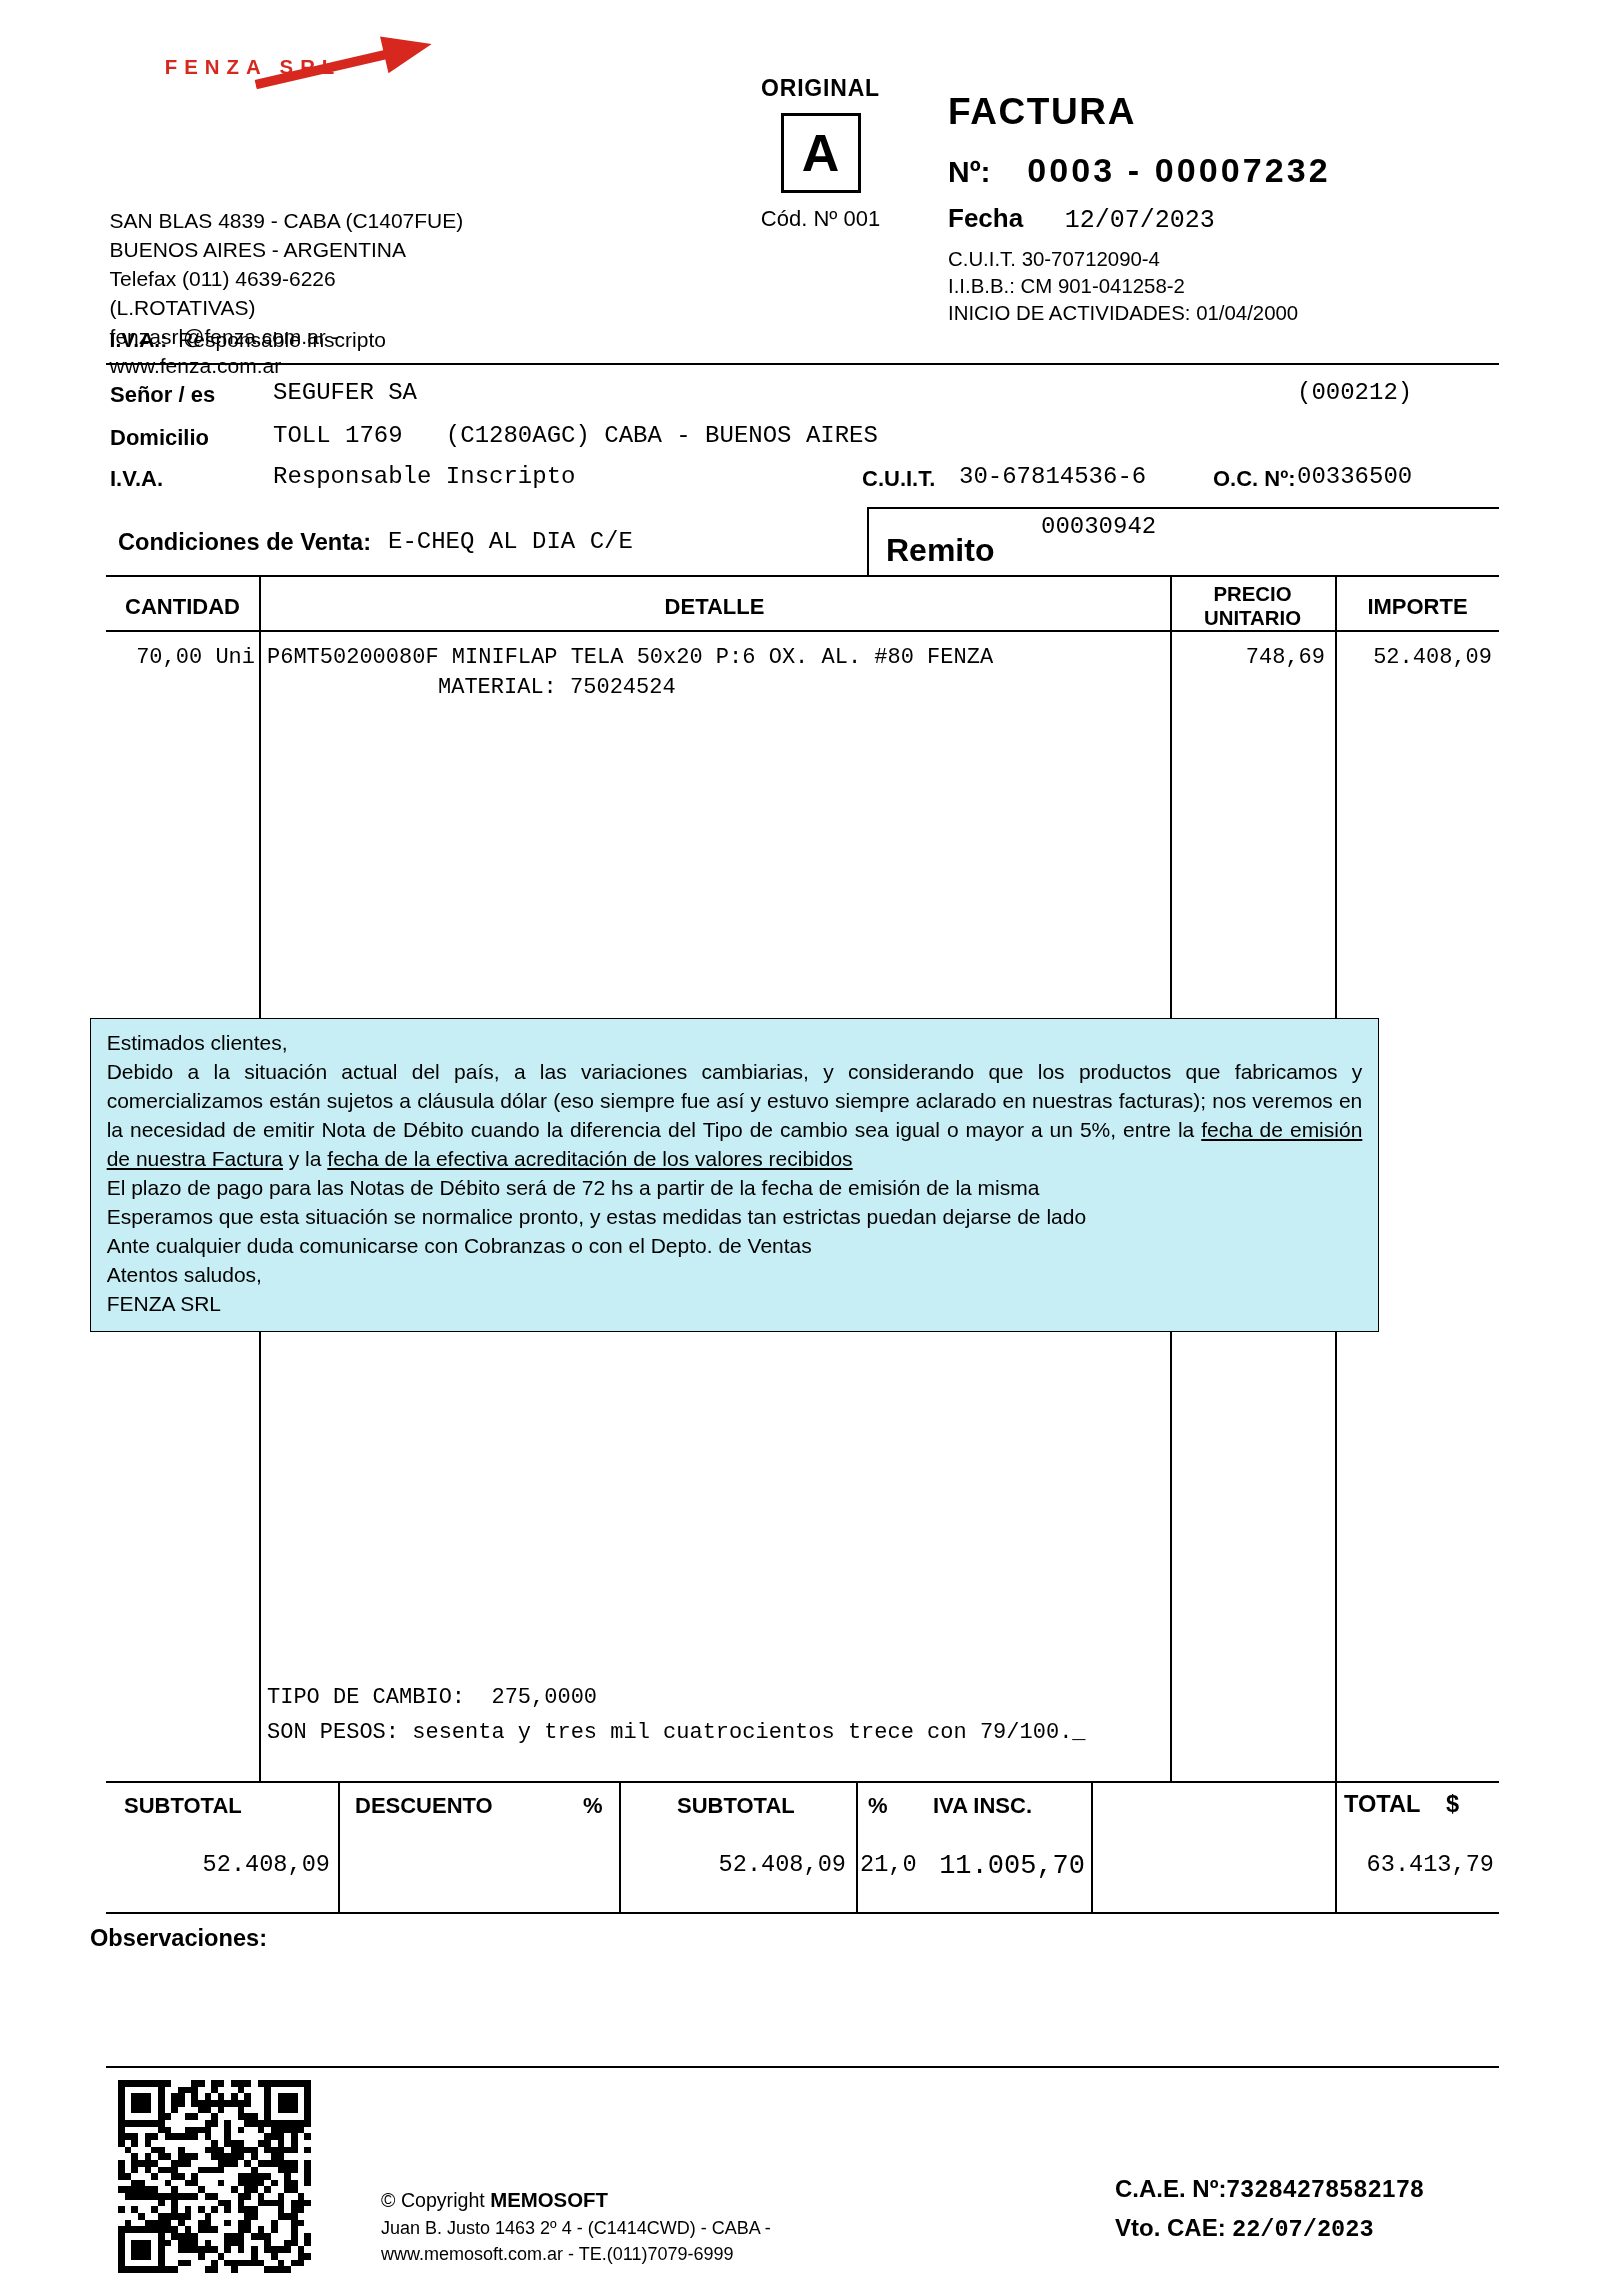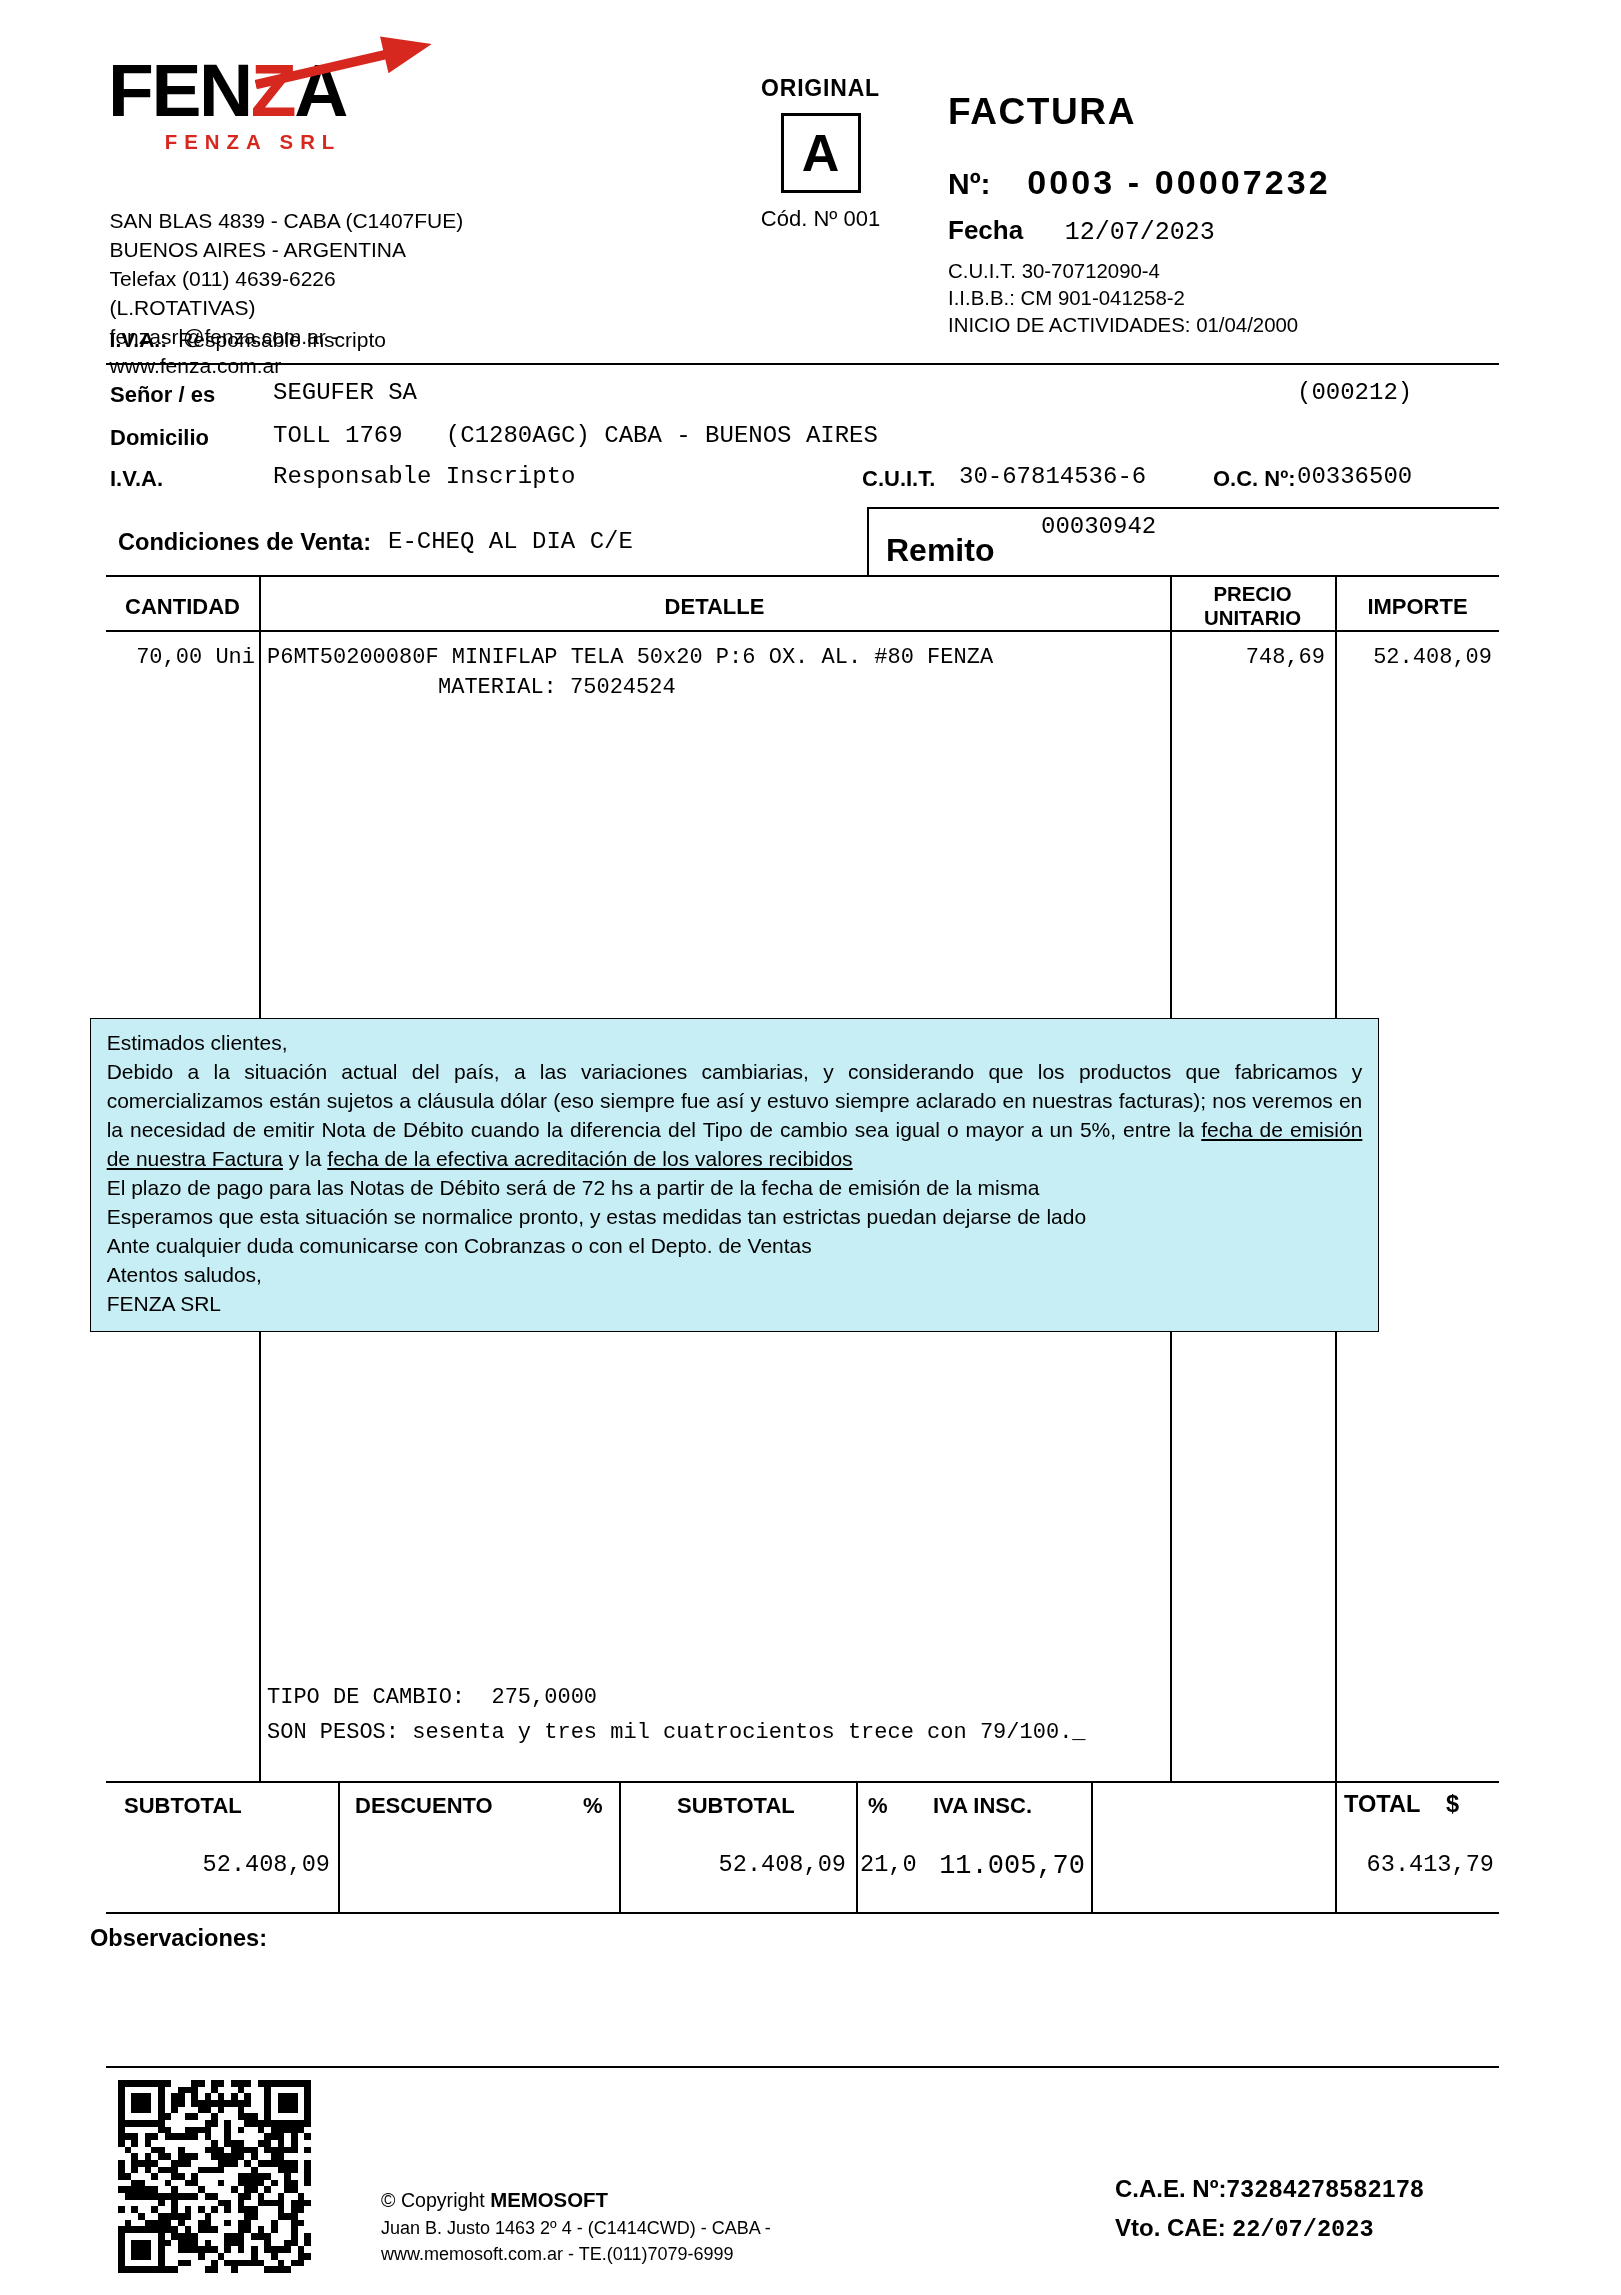--- a/index.html
+++ b/index.html
@@ -47,21 +47,20 @@
   .qr i { display:block; }
   .qr i.d { background:#000; }
 </style>
 </head>
 <body>
 
 <div class="page">
 
   <div class="abs" style="left:108px; top:47px; width:369px; height:330px;">
     <div class="logo-wrap">
-      <div class="logo-main"><span>FEN</span><span class="red">Z</span><span>A</span></div>
       <svg class="logo-arrow" width="181" height="55" viewBox="0 0 230 70">
         <polygon points="0,30 168,30 168,12 230,36 168,60 168,42 0,42" fill="#d7281f"></polygon>
       </svg>
       <div class="logo-sub">FENZA SRL</div>
     </div>
     <div class="addr">
       <div>SAN BLAS 4839 - CABA (C1407FUE)</div>
       <div>BUENOS AIRES - ARGENTINA</div>
       <div>Telefax (011) 4639-6226 (L.ROTATIVAS)</div>
       <div>fenzasrl@fenza.com.ar - www.fenza.com.ar</div>
@@ -74,21 +73,21 @@
   <div class="abs center" style="left:730px; top:75px; width:181px;">
     <div class="b" style="font-size:23px; letter-spacing:0.8px;">ORIGINAL</div>
     <div class="letter-box">
       <span>A</span>
     </div>
     <div style="font-size:22px; margin-top:12.6px;">Cód. Nº 001</div>
   </div>
 
   <div class="abs" style="left:948px; top:63px; width:565px;">
     <div class="b" style="font-size:37px; letter-spacing:1.6px;margin-top:28px;">FACTURA</div>
-    <div style="margin-top:30px;">
+    <div style="margin-top:18px;">
       <span class="b" style="font-size:30px;">Nº:</span>
       <span class="b" style="font-size:34px; letter-spacing:3.1px; margin-left:33px;">0003 - 00007232</span>
     </div>
     <div style="margin-top:12.6px;">
       <span class="b" style="font-size:26px;">Fecha</span>
       <span class="mono" style="font-size:25px; margin-left:38px;">12/07/2023</span>
     </div>
     <div class="doc-info">
       <div>C.U.I.T. 30-70712090-4</div>
       <div>I.I.B.B.: CM 901-041258-2</div>

